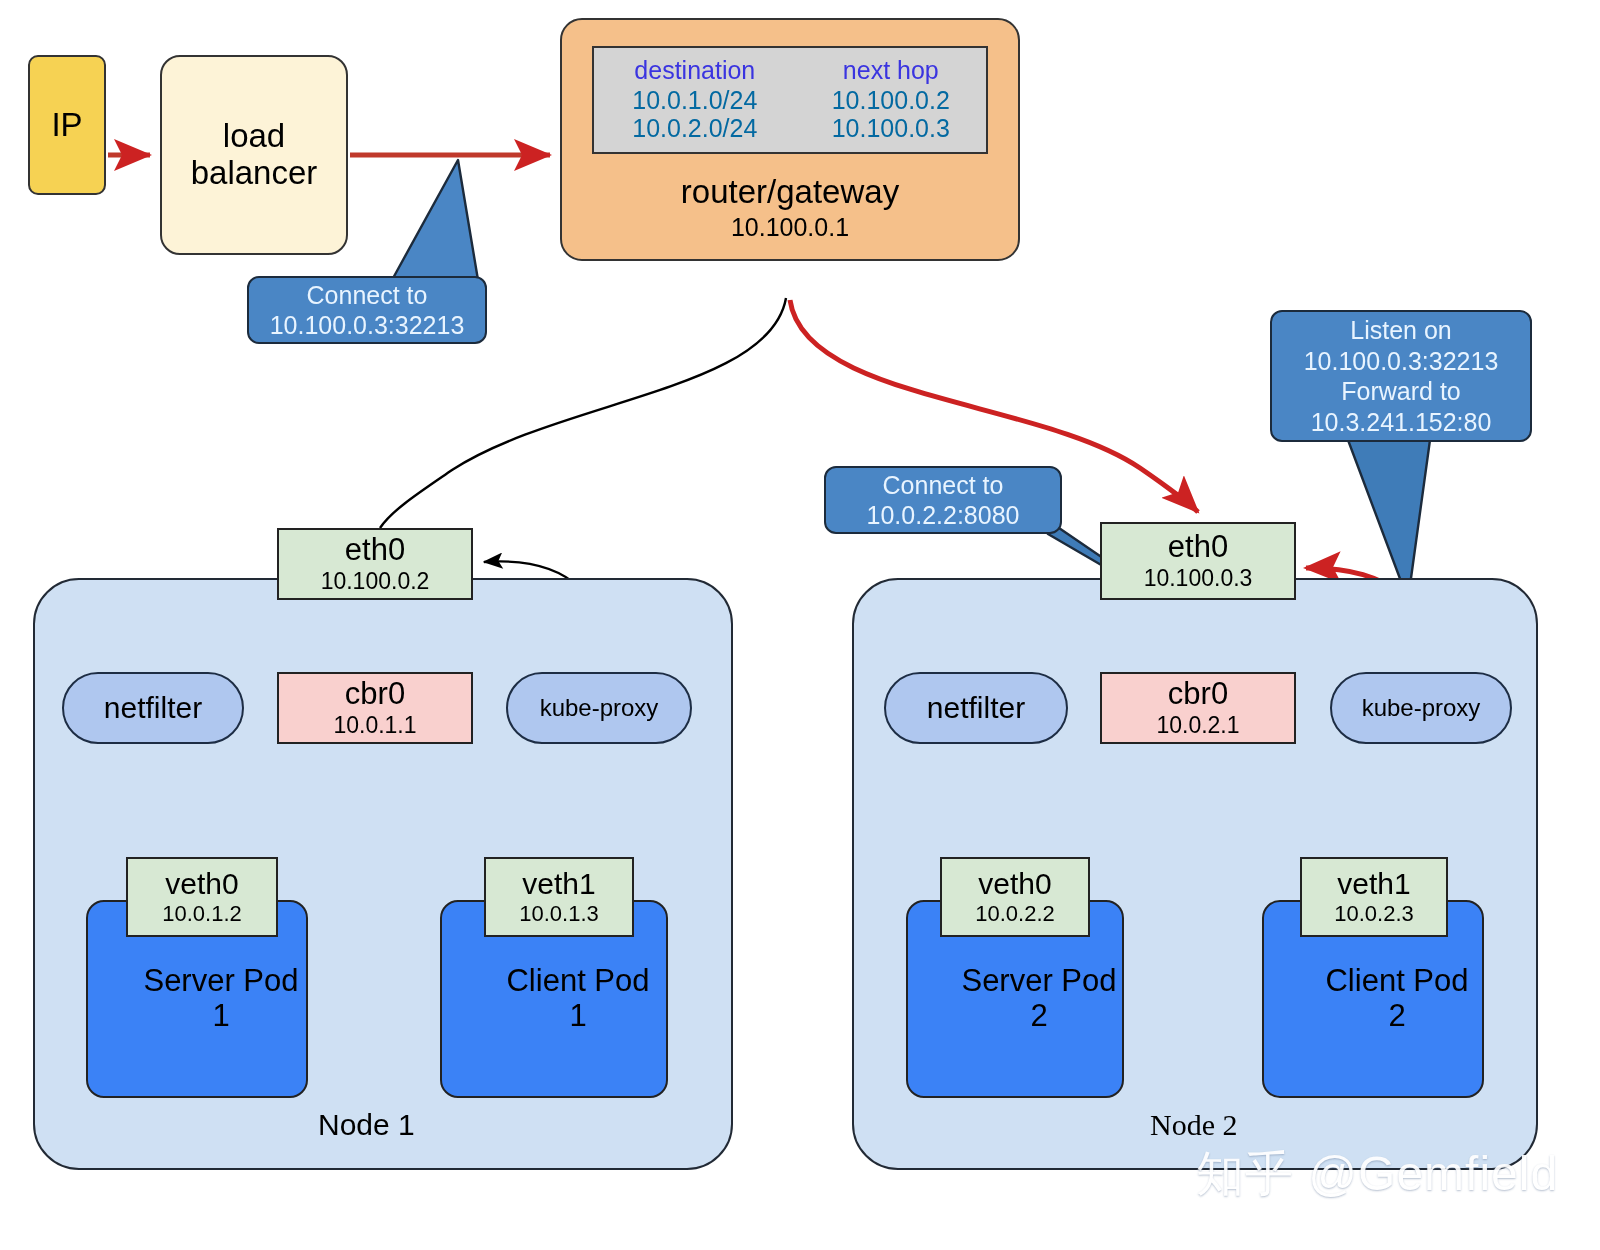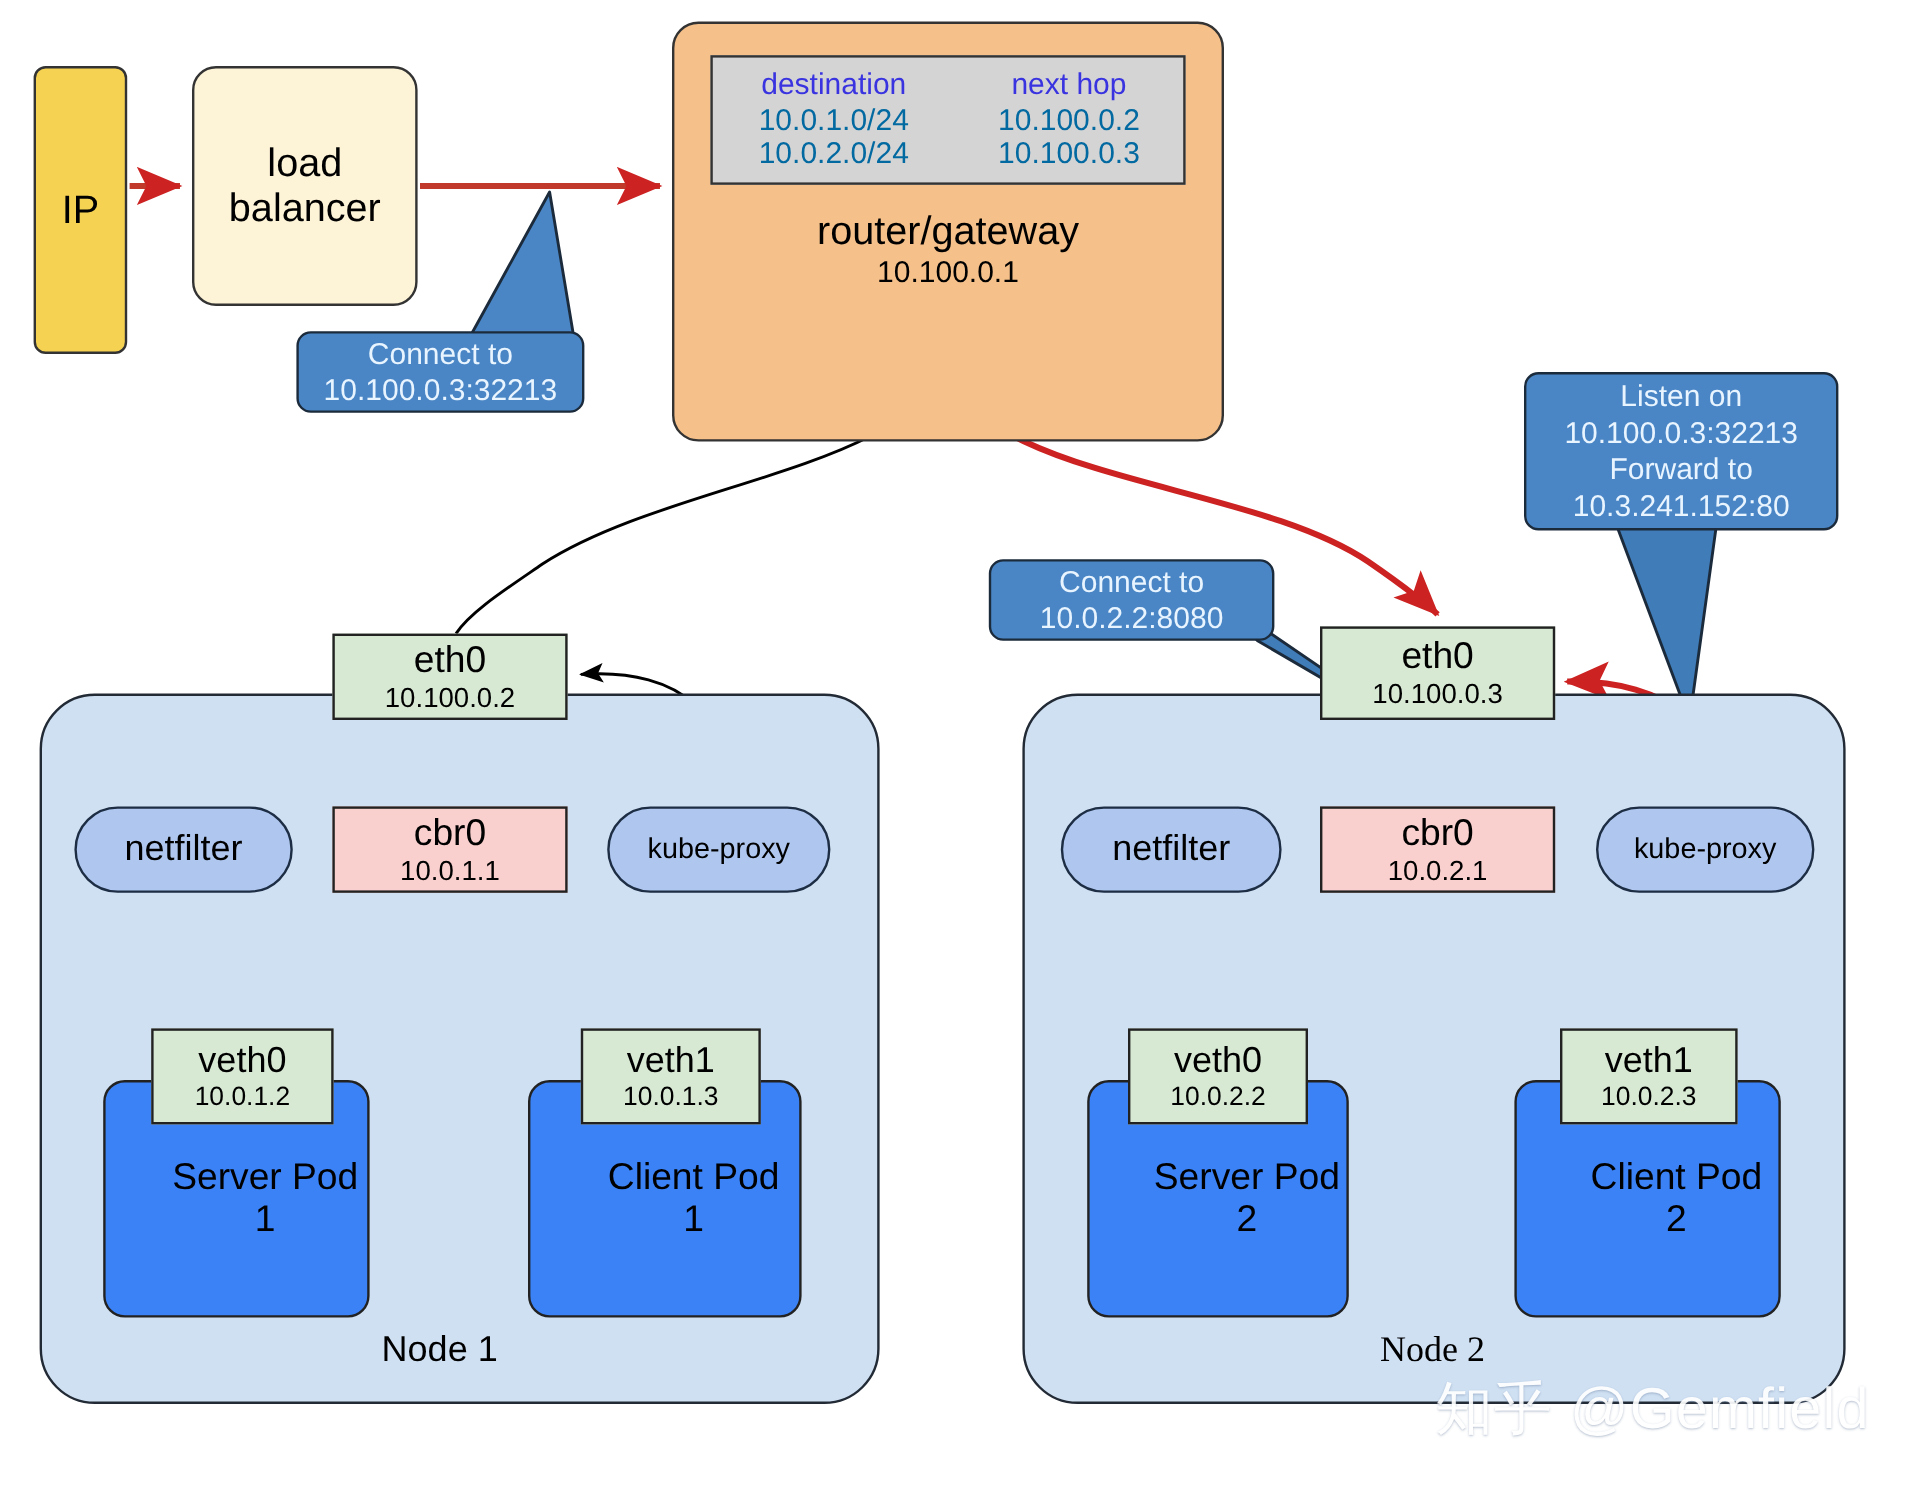--- a/index.html
+++ b/index.html
@@ -27,38 +27,38 @@
     display: flex;
     flex-direction: column;
     align-items: center;
     justify-content: center;
     text-align: center;
     color: #000000;
     line-height: 1.12;
   }
   
   #ip-block {
-    left: 28px; top: 55px; width: 78px; height: 240px;
+    left: 28px; top: 55px; width: 78px; height: 140px;
     background: #f6d253;
     border: 2px solid #333333;
     border-radius: 10px;
     font-size: 33px;
     text-align: right;
   }
   
   #load-balancer {
     left: 160px; top: 55px; width: 188px; height: 200px;
     background: #fdf3d7;
     border: 2px solid #333333;
     border-radius: 20px;
     font-size: 33px;
   }
   
   #router-gateway {
-    left: 560px; top: 18px; width: 460px; height: 350px;
+    left: 560px; top: 18px; width: 460px; height: 243px;
     background: #f5c08a;
     border: 2px solid #333333;
     border-radius: 22px;
     justify-content: flex-start;
     padding-top: 26px;
   }
   #route-table {
     width: 396px;
     background: #d4d4d4;
     border: 2px solid #333333;

